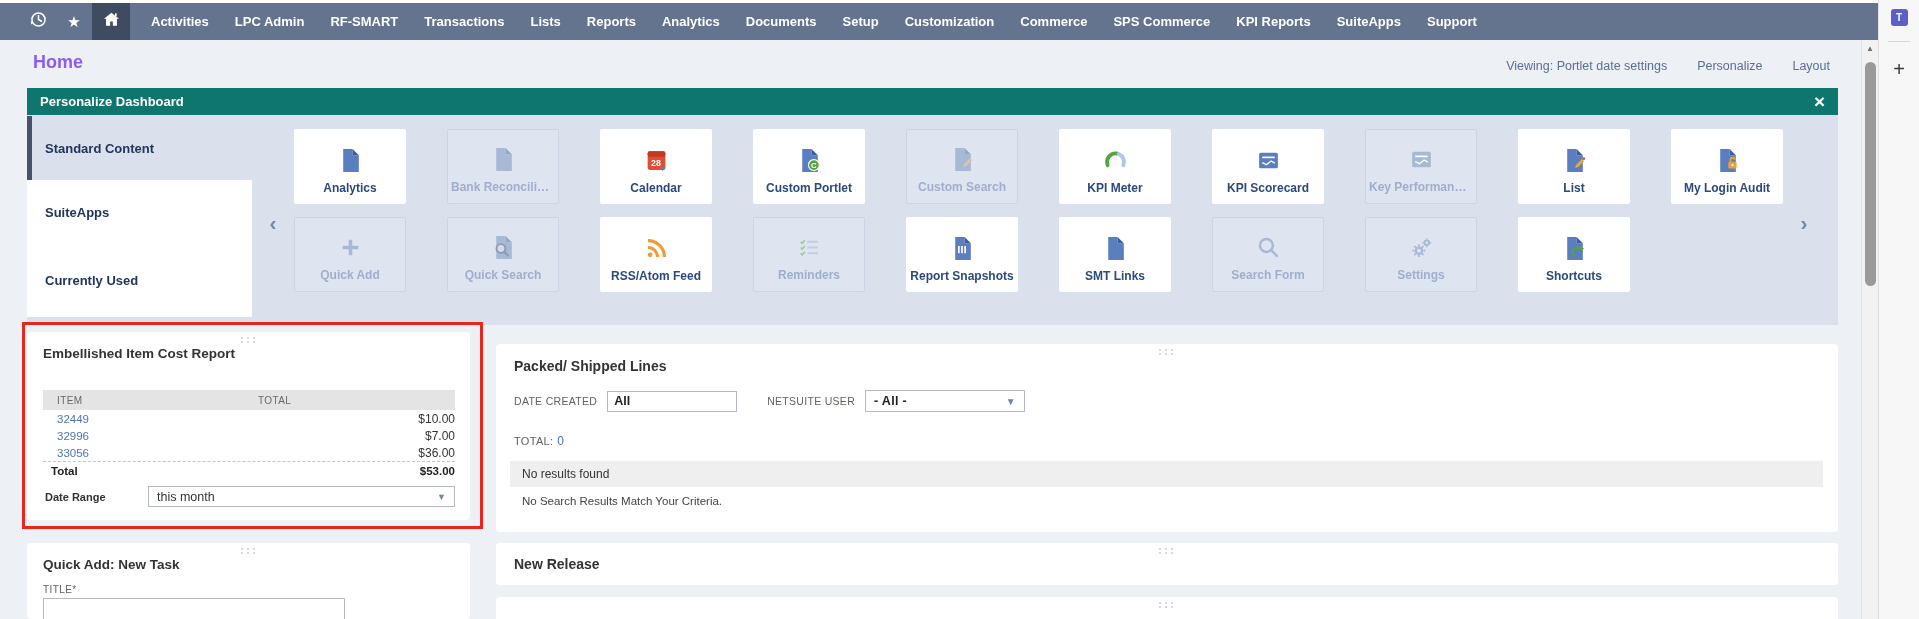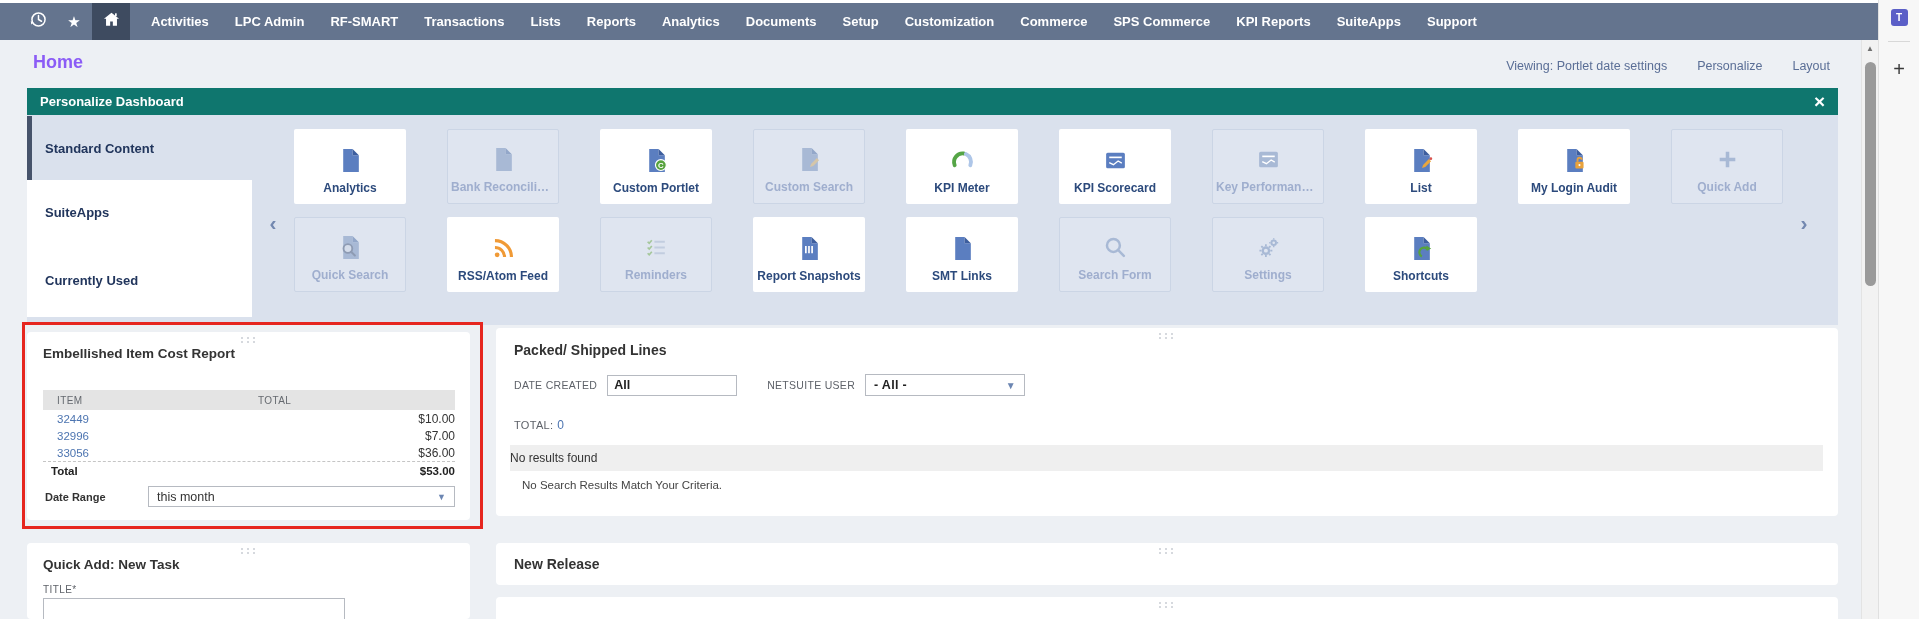--- a/index.html
+++ b/index.html
@@ -64,29 +64,29 @@
   .ct-total .val { margin-left:auto; }
   .dr-row { position:absolute; left:18px; right:15px; bottom:13px; display:flex; align-items:center; }
   .dr-label { width:103px; font-size:11px; font-weight:700; color:#333; }
   .dr-select { flex:1; height:21px; border:1px solid #B6BAC1; background:#fff; display:flex; align-items:center; padding:0 8px; font-size:12.5px; color:#333; cursor:pointer; }
   .dr-select .caret { margin-left:auto; font-size:9px; color:#6C86B2; }
 
   
   .red-box { position:absolute; left:22px; top:282px; width:461px; height:207px; border:3px solid #E6261F; z-index:15; pointer-events:none; }
 
   
-  .card-packed { left:496px; top:288px; width:1342px; height:188px; }
+  .card-packed { left:496px; top:304px; width:1342px; height:188px; }
   .pk-filters { position:absolute; left:18px; top:46px; display:flex; align-items:center; font-size:10.5px; color:#5E6269; letter-spacing:.3px; }
   .pk-input { width:130px; height:21px; border:1px solid #B6BAC1; margin-left:10px; font-family:inherit; font-weight:700; font-size:12.5px; color:#222; padding:0 6px; }
   .pk-user-label { margin-left:30px; }
   .pk-select { width:160px; height:22px; border:1px solid #B6BAC1; margin-left:10px; background:#fff; display:flex; align-items:center; padding:0 8px; font-weight:700; font-size:12.5px; color:#222; cursor:pointer; }
   .pk-select .caret { margin-left:auto; font-size:10px; color:#6C86B2; }
   .pk-total { position:absolute; left:18px; top:90px; font-size:11px; color:#5E6269; letter-spacing:.3px; }
   .pk-total .num { color:#4C74B0; font-size:12px; margin-left:4px; letter-spacing:0; }
-  .pk-noresults { position:absolute; left:14px; right:15px; top:117px; height:26px; background:#EFEFEF; display:flex; align-items:center; font-size:12px; color:#333; }
+  .pk-noresults { position:absolute; left:14px; right:15px; top:117px; height:26px; background:#EFEFEF; display:flex; align-items:center; padding-left:12px; font-size:12px; color:#333; }
   .pk-nomatch { position:absolute; left:26px; top:151px; font-size:11.5px; color:#444; }
 
   
   .card-quickadd { left:27px; top:503px; width:443px; height:76px; overflow:hidden; }
   .qa-label { position:absolute; left:16px; top:41px; font-size:10px; color:#5E6269; letter-spacing:.4px; }
   .qa-input { position:absolute; left:16px; top:55px; width:302px; height:40px; border:1px solid #B6BAC1; background:#fff; font-family:inherit; font-size:12px; padding:0 6px; }
 
   
   .card-newrelease { left:496px; top:503px; width:1342px; height:42px; }
   .card-newrelease .card-title { top:13px; left:18px; font-size:14px; }
@@ -196,20 +196,31 @@
                 <div class="tlabel">Analytics</div>
               </div>
               <div class="tile disabled">
                 <div class="ticon">
                   <svg width="25" height="25" viewBox="0 0 24 24">
                     <path d="M5 1h9v6h6v16H5z" fill="#A8B9D5"></path>
                     <path d="M14 1l6 6h-6z" fill="#93A7C9"></path>
                   </svg>
                 </div>
                 <div class="tlabel">Bank Reconciliatio...</div>
+              </div>
+              <div class="tile">
+                <div class="ticon">
+                  <svg width="25" height="25" viewBox="0 0 24 24">
+                    <rect x="3.5" y="3" width="17" height="18" rx="2" fill="#E14E32"></rect>
+                    <rect x="3.5" y="3" width="17" height="5.5" rx="2" fill="#C23A22"></rect>
+                    <text x="11.5" y="17.5" font-size="8.5" font-weight="bold" fill="#fff" text-anchor="middle" font-family="sans-serif">28</text>
+                    <path d="M15.5 17.5l5.5 1.8-3.4 2.7z" fill="#5B7EC0"></path>
+                  </svg>
+                </div>
+                <div class="tlabel">Calendar</div>
               </div>
               <div class="tile">
                 <div class="ticon">
                   <svg width="25" height="25" viewBox="0 0 24 24">
                     <path d="M5 1h9v6h6v16H5z" fill="#5B7EC0"></path>
                     <path d="M14 1l6 6h-6z" fill="#3D5E9E"></path>
                     <circle cx="16.2" cy="16.4" r="5.2" fill="#57A33E" stroke="#fff" stroke-width="1.1"></circle>
                     <text x="16.2" y="19" font-size="7.5" font-weight="bold" fill="#fff" text-anchor="middle" font-family="sans-serif">C</text>
                   </svg>
                 </div>

